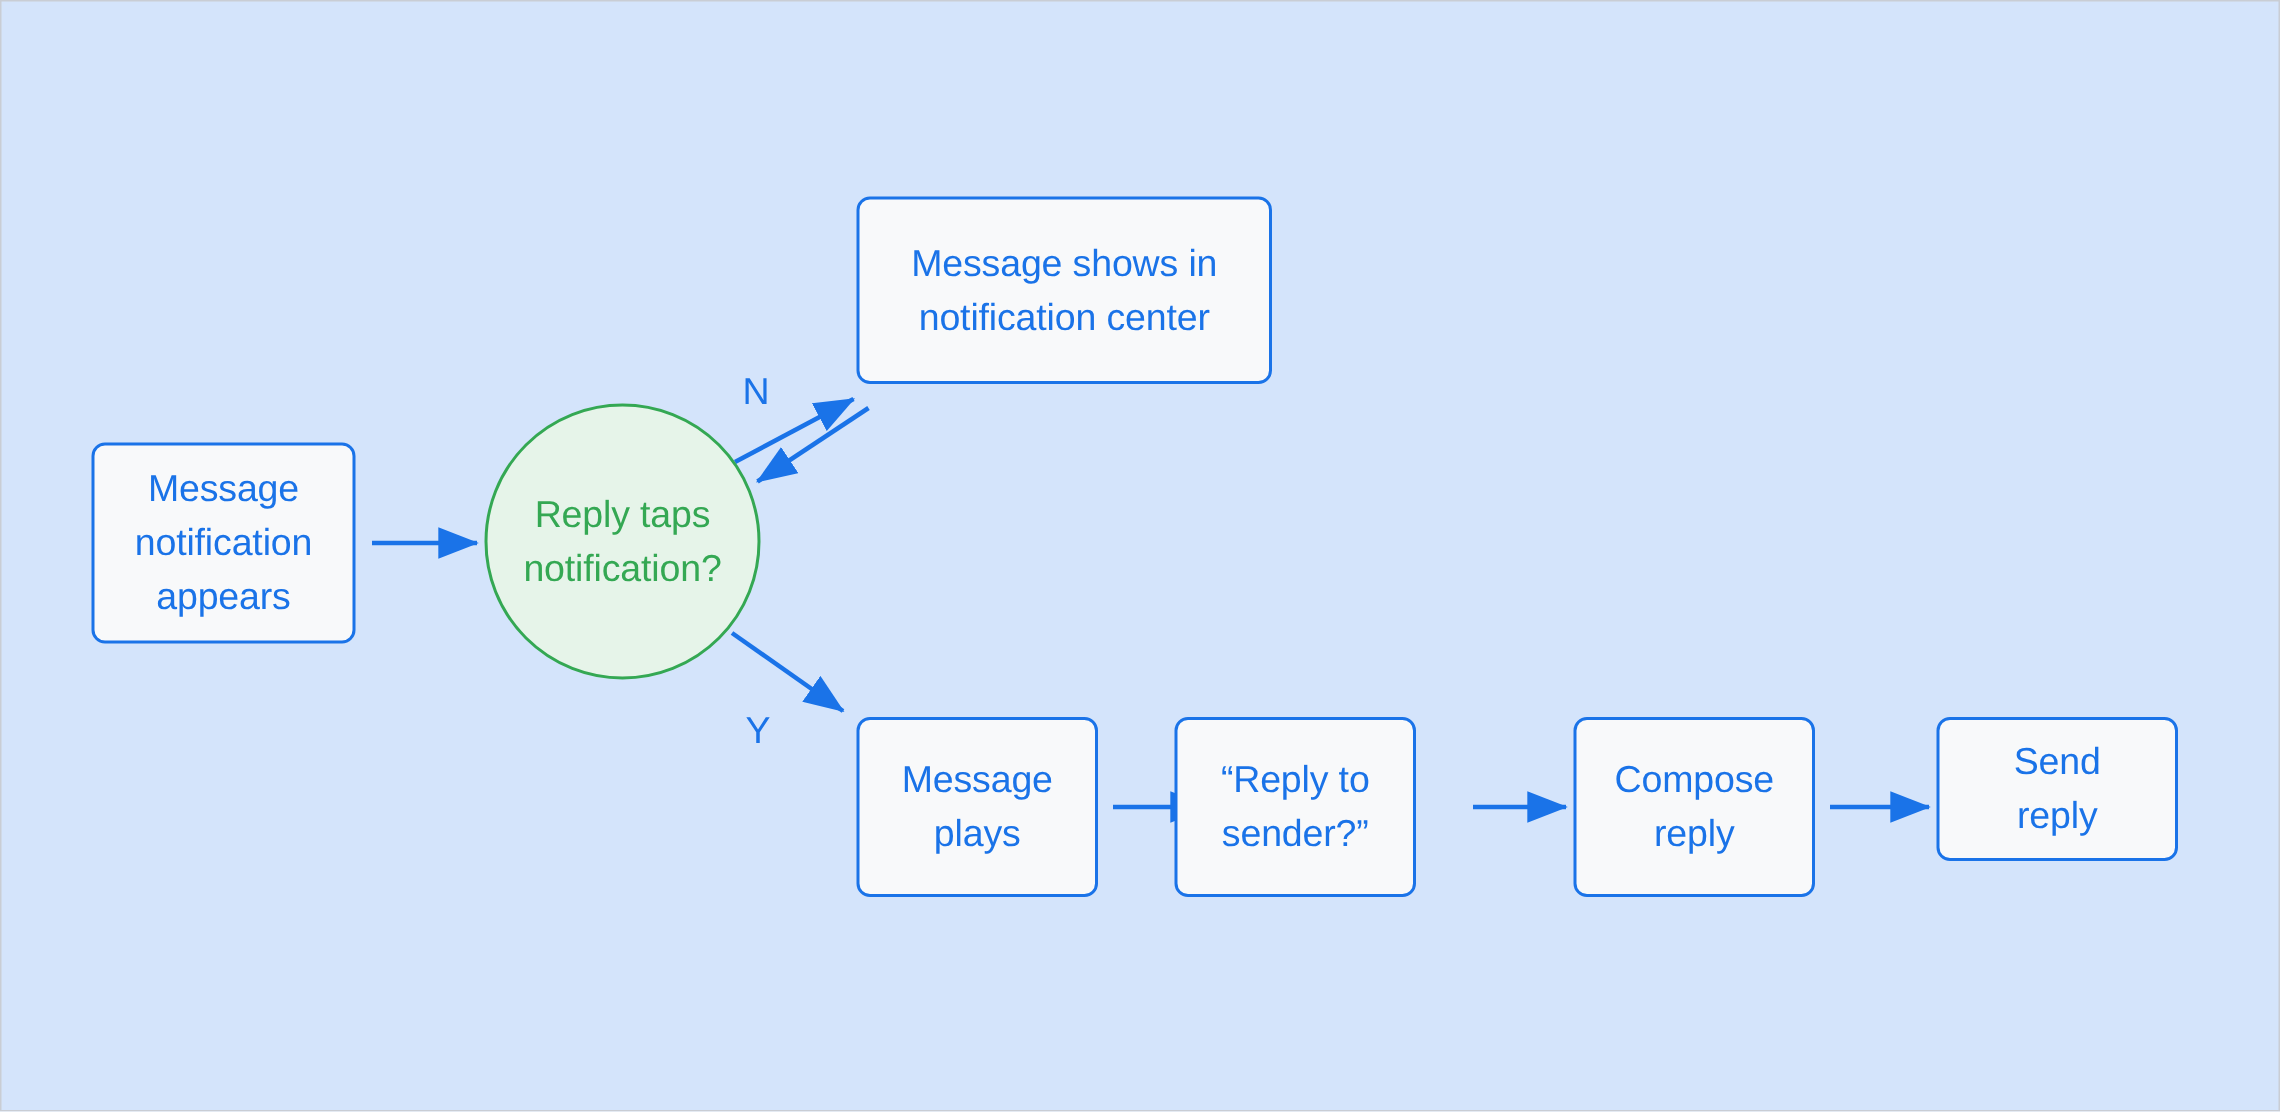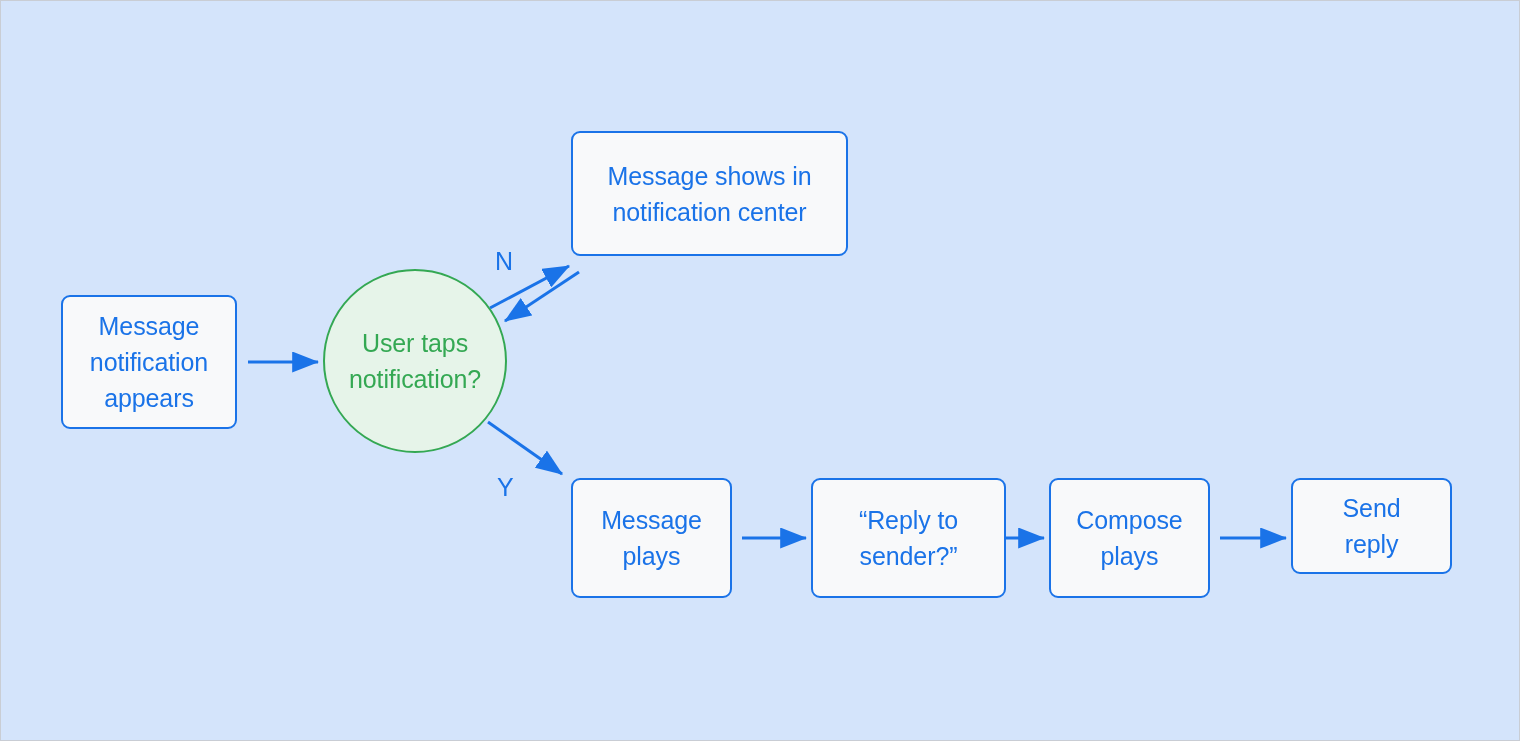--- a/index.html
+++ b/index.html
@@ -96,34 +96,34 @@
 
     <g>
       <line x1="1219" y1="537" x2="1285" y2="537" stroke="#1a73e8" stroke-width="3" marker-end="url(#arrowhead)"></line>
     </g>
   </svg>
 
   <div class="node" style="left:60px; top:294px; width:176px; height:134px;">Message
 notification
 appears</div>
 
-  <div class="node decision" style="left:322px; top:268px; width:184px; height:184px;">User taps
+  <div class="node decision" style="left:322px; top:268px; width:184px; height:184px;">Reply taps
 notification?</div>
 
   <div class="node" style="left:570px; top:130px; width:277px; height:125px;">Message shows in
 notification center</div>
 
   <div class="node" style="left:570px; top:477px; width:161px; height:120px;">Message
 plays</div>
 
-  <div class="node" style="left:810px; top:477px; width:195px; height:120px;">“Reply to
+  <div class="node" style="left:782px; top:477px; width:161px; height:120px;">“Reply to
 sender?”</div>
 
   <div class="node" style="left:1048px; top:477px; width:161px; height:120px;">Compose
-plays</div>
+reply</div>
 
   <div class="node" style="left:1290px; top:477px; width:161px; height:96px;">Send
 reply</div>
 
   <div class="edge-label" style="left:494px; top:246px;">N</div>
 
   <div class="edge-label" style="left:496px; top:472px;">Y</div>
 
 </div>
 

